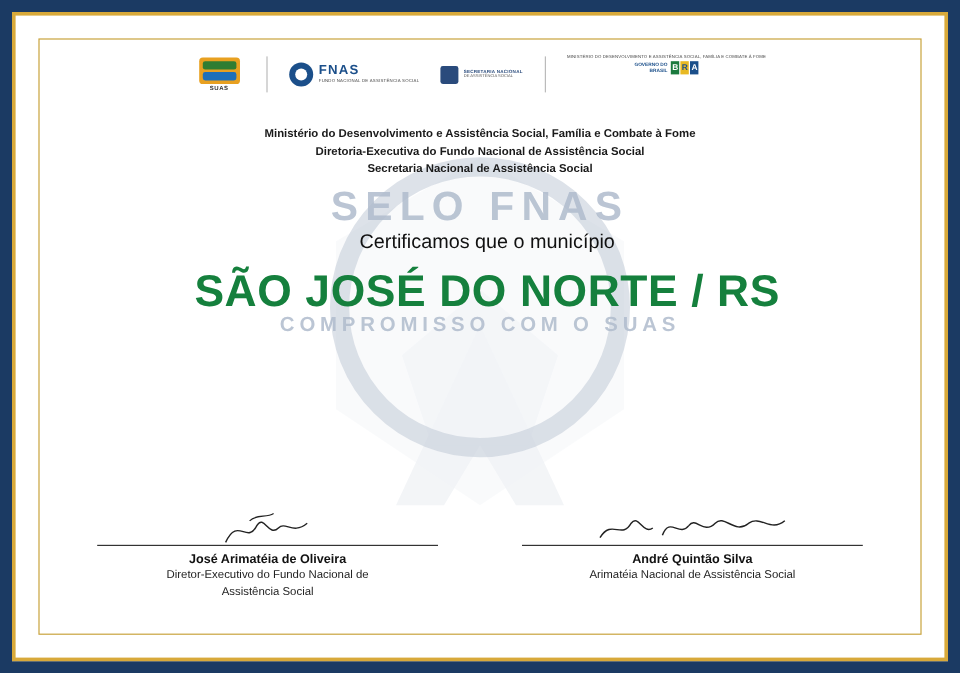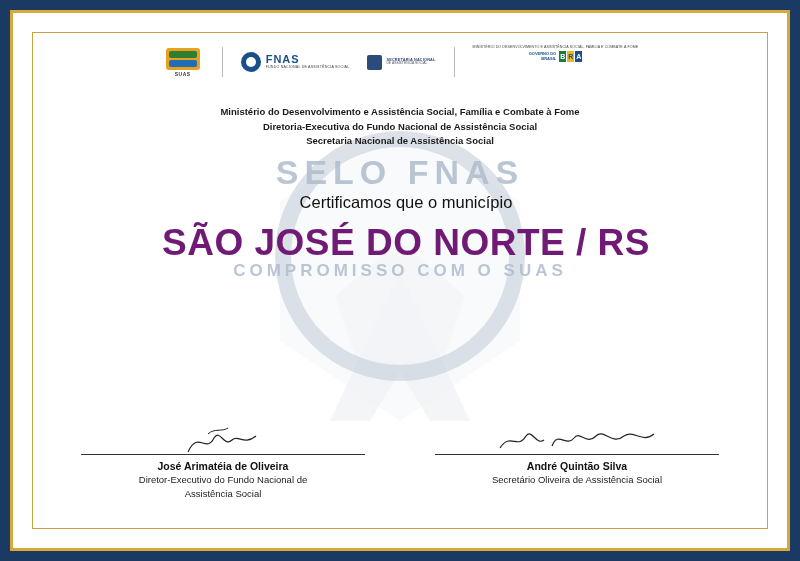--- a/index.html
+++ b/index.html
@@ -272,21 +272,21 @@
     text-align: center;
   }
   .lead {
     font-size: 16.5px;
     color: #111;
     margin-bottom: 10px;
   }
   .city {
     font-size: 37px;
     font-weight: bold;
-    color: #701a75;
+    color: #15803d;
     letter-spacing: 0.5px;
     margin-bottom: 40px;
     white-space: nowrap;
   }
   .paragraph {
     font-size: 15.5px;
     color: #111;
     line-height: 1.62;
     padding: 0 8px;
   }
@@ -420,19 +420,19 @@
 
       <div class="sig-block">
         <div class="sig-scribble">
           <svg width="170" height="30" viewBox="0 0 170 30">
             <path d="M8 22 C 18 6, 26 24, 34 10 C 40 2, 44 20, 52 14" stroke="#222" fill="none" stroke-width="1.2"></path>
             <path d="M60 20 C 66 4, 74 22, 82 12 C 88 4, 94 20, 104 10 C 112 2, 120 20, 132 10 C 142 3, 150 18, 162 8" stroke="#222" fill="none" stroke-width="1.2"></path>
           </svg>
         </div>
         <div class="sig-line"></div>
         <div class="sig-name">André Quintão Silva</div>
-        <div class="sig-role">Secretário Oliveira de Assistência Social</div>
+        <div class="sig-role">Arimatéia Nacional de Assistência Social</div>
         <div class="sig-role"></div>
       </div>
     </div>
 
   </div>
 </div>
 
 </body></html>

